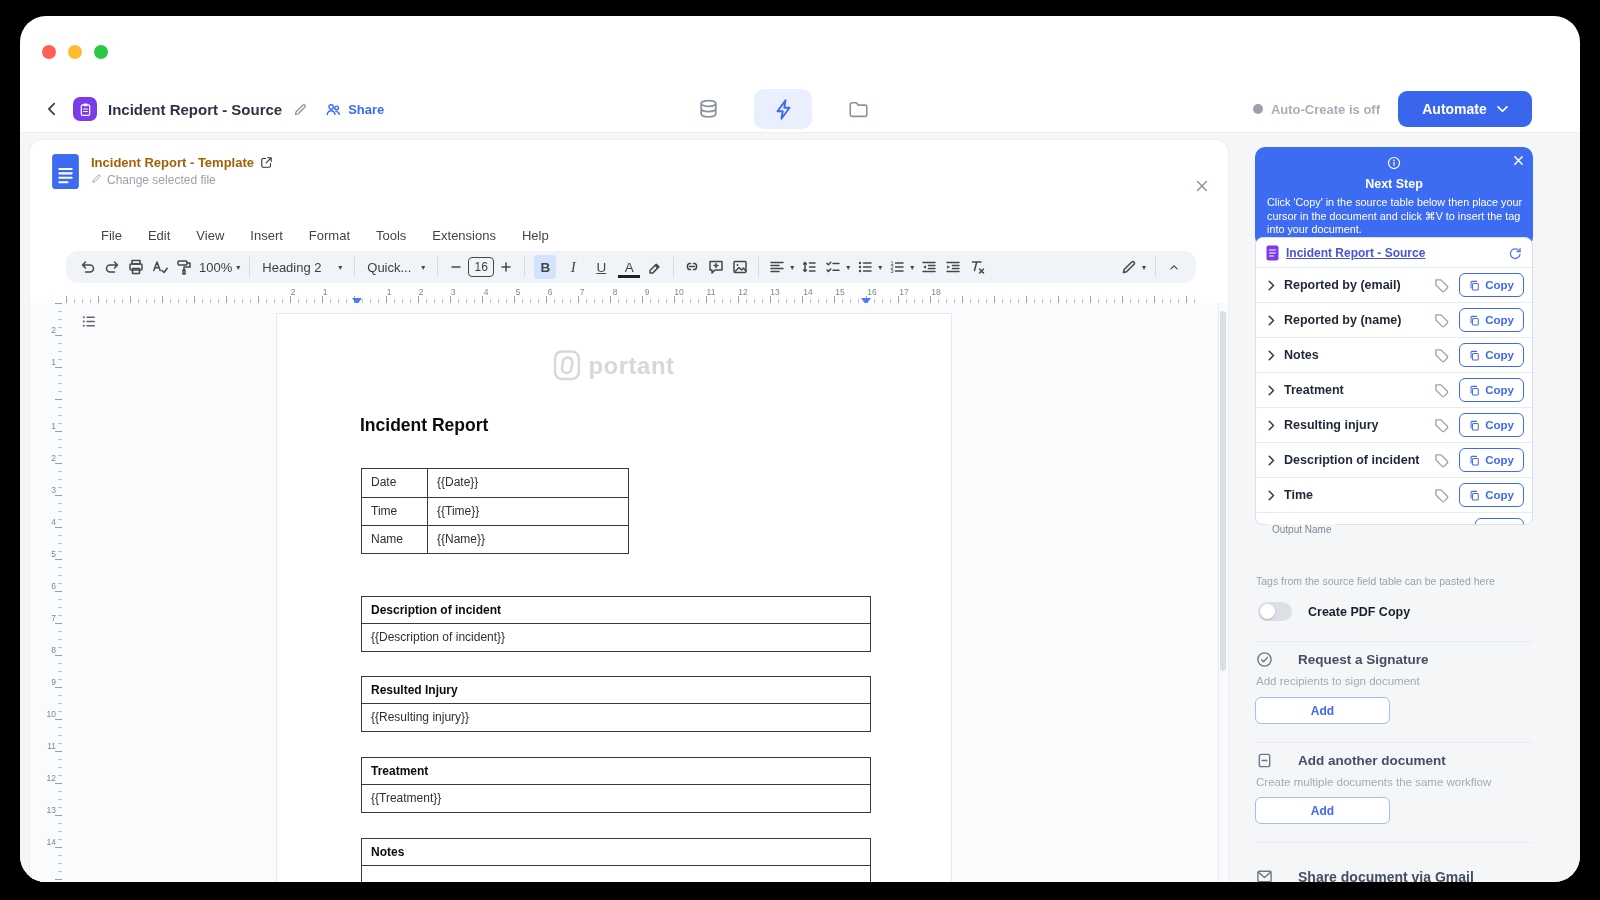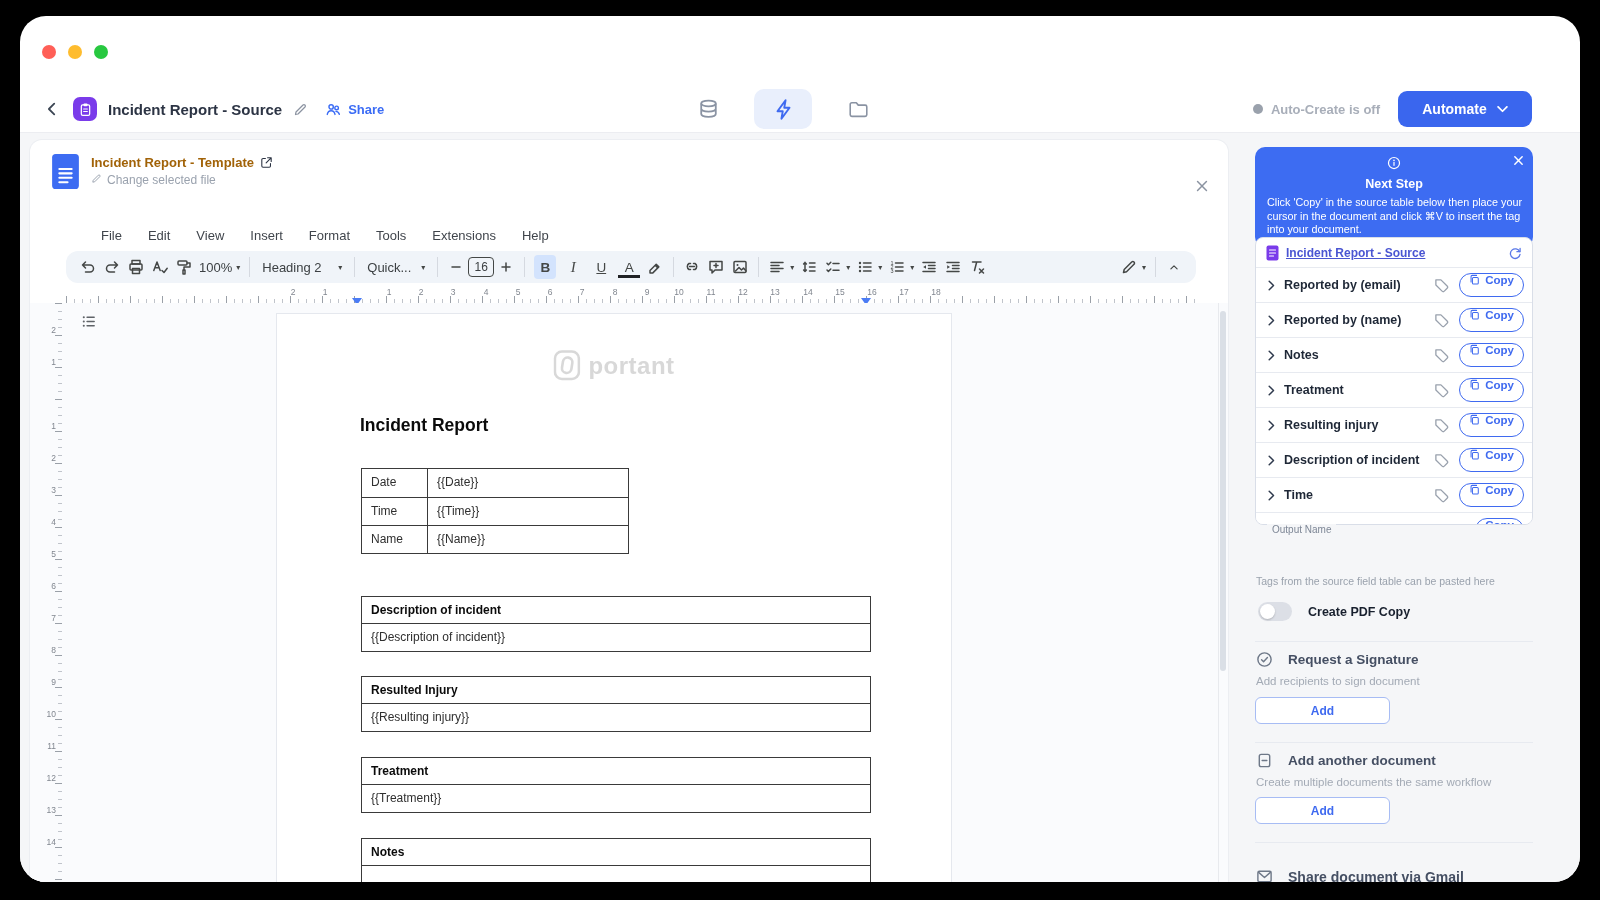--- a/index.html
+++ b/index.html
@@ -100,33 +100,33 @@
   .banner-close { position:absolute; right:9px; top:7px; background:none; border:none; cursor:pointer; }
   .banner-body { margin-top:5px; font-size:10.8px; line-height:13.6px; width:256px; }
 
   .src-card { position:absolute; left:0; top:90px; width:278px; height:288px; background:#fff; border:1px solid #d9dee8; border-radius:8px; overflow:hidden; }
   .src-head { height:29px; display:flex; align-items:center; gap:7px; padding:0 10px; }
   .src-link { font-size:12px; font-weight:700; color:#4a55d2; text-decoration:underline; cursor:pointer; }
   .src-head-spacer { flex:1; }
   .src-row { height:35px; border-top:1px solid #e7eaf0; display:flex; align-items:center; padding:0 8px 0 12px; background:#fff; }
   .src-label { font-size:12.5px; font-weight:700; color:#1e2736; margin-left:9px; flex:1; }
   .tag-ic { margin-right:10px; flex:none; }
-  .copy-btn { height:24px; display:flex; align-items:flex-start; gap:5px; padding:0 9px; border:1.5px solid #3f6af0; border-radius:12px; background:#fff; color:#3f6af0; font-size:11.5px; font-weight:700; cursor:pointer; font-family:inherit; flex:none; }
+  .copy-btn { height:24px; display:flex; align-items:center; gap:5px; padding:0 9px; border:1.5px solid #3f6af0; border-radius:6px; background:#fff; color:#3f6af0; font-size:11.5px; font-weight:700; cursor:pointer; font-family:inherit; flex:none; }
 
   .out-label { position:absolute; left:12px; top:377px; font-size:10px; color:#7e8796; background:#f5f6f8; padding:0 5px; z-index:2; }
   .out-input { position:absolute; left:0; top:384px; width:268px; height:32px; border:1.5px solid #4a5568; border-radius:6px; background:#fff; padding:0 10px; font-size:13px; color:#1d2430; font-family:inherit; white-space:nowrap; overflow:hidden; }
   .out-helper { position:absolute; left:1px; top:428px; font-size:10.5px; color:#9aa2ad; }
 
   .toggle-row { position:absolute; left:3px; top:455px; display:flex; align-items:center; gap:16px; }
   .toggle { width:34px; height:19px; border-radius:10px; background:#dcdfe6; position:relative; cursor:pointer; }
   .toggle-knob { position:absolute; left:2px; top:2px; width:15px; height:15px; border-radius:50%; background:#fff; box-shadow:0 1px 2px rgba(0,0,0,.2); }
   .toggle-label { font-size:12.5px; font-weight:700; color:#18202e; }
 
   .sb-divider { position:absolute; left:0; width:278px; height:1px; background:#e7eaf0; }
-  .sb-sec-head { position:absolute; left:1px; display:flex; align-items:center; gap:15px; }
+  .sb-sec-head { position:absolute; left:1px; display:flex; align-items:center; gap:25px; }
   .sb-sec-title { font-size:13.5px; font-weight:700; color:#454f63; }
   .sb-sec-sub { position:absolute; left:1px; font-size:11.5px; color:#a3aab5; }
   .sb-add-btn { position:absolute; left:0; width:135px; height:27px; border:1px solid #a7bcf4; border-radius:6px; background:#fff; color:#3f6af0; font-size:12px; font-weight:700; cursor:pointer; font-family:inherit; }
 </style>
 </head>
 <body>
 
 <div class="window">
 
   <div class="dot" style="left:22px;background:#ff5f57"></div>

